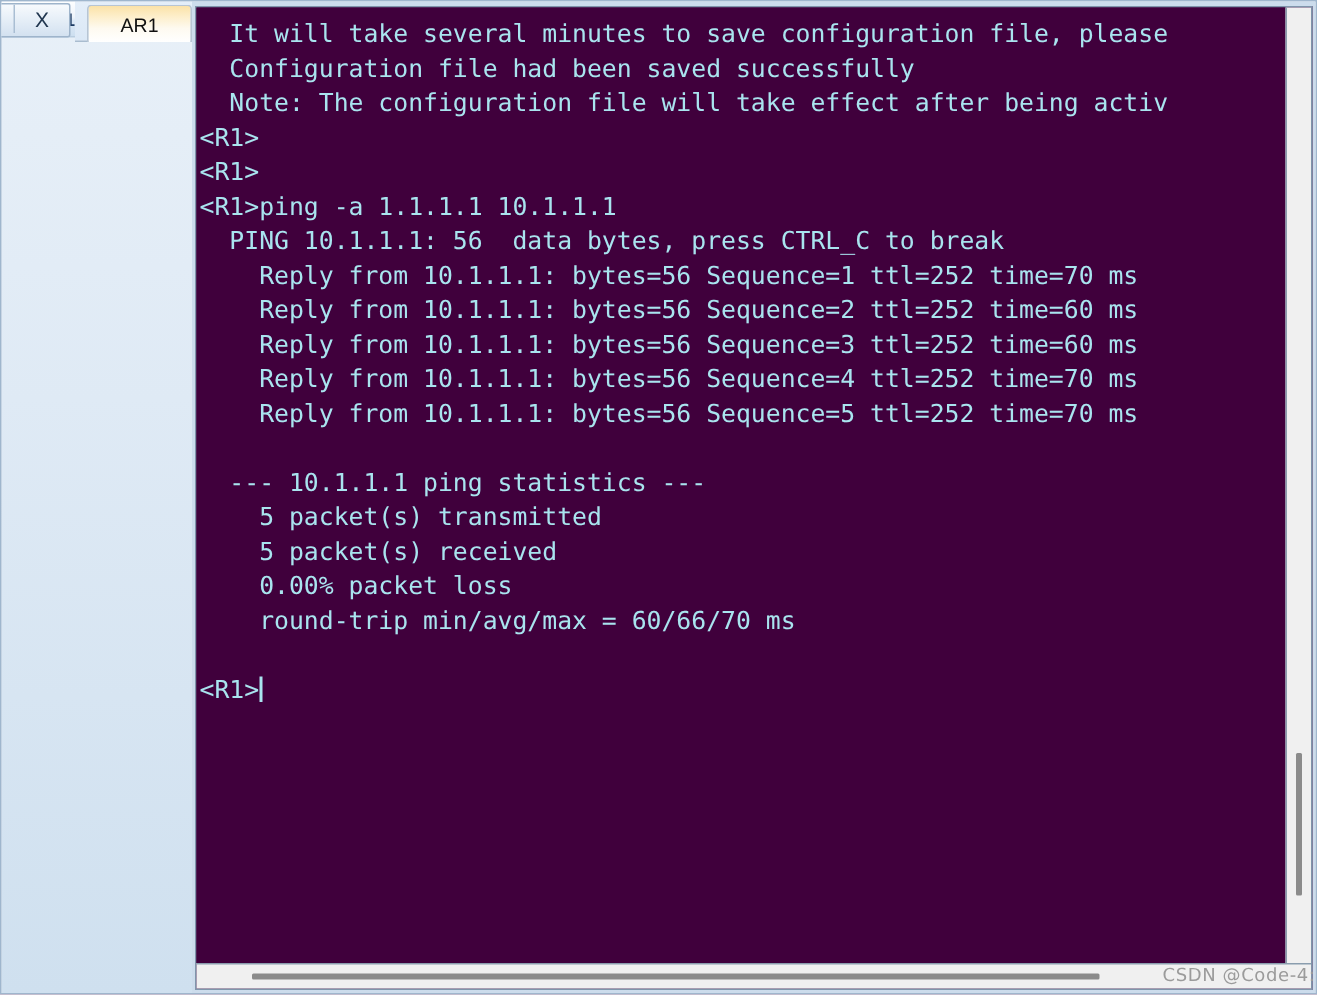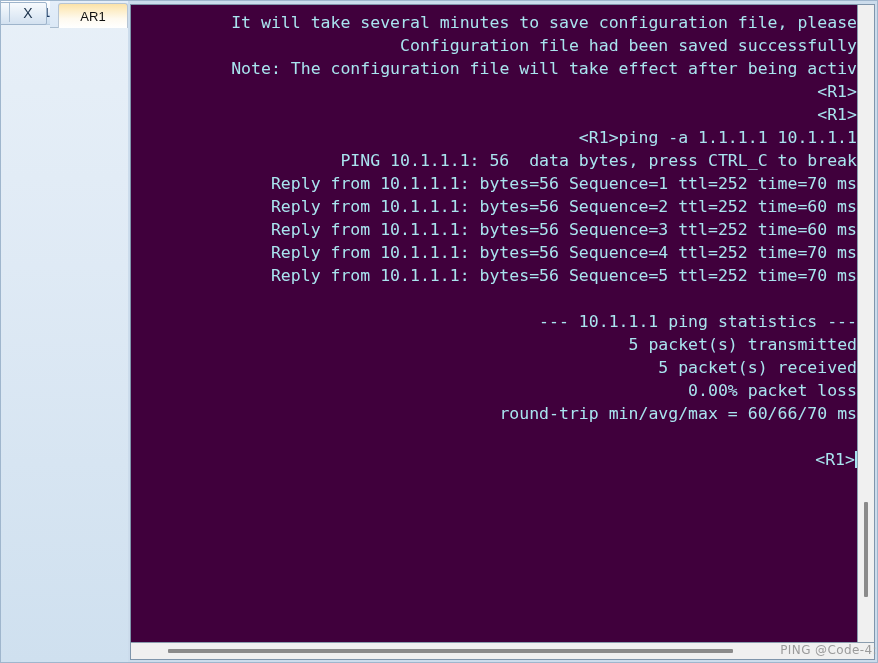--- a/index.html
+++ b/index.html
@@ -131,21 +131,20 @@
     flex-direction: column;
     border: 1px solid #7f95ab;
     background: #40003c;
     min-width: 0;
     box-sizing: border-box;
   }
   .term-body {
     flex: 1 1 auto;
     display: flex;
     min-height: 0;
-    text-align: right;
   }
   .term-screen {
     flex: 1 1 auto;
     background: #40003c;
     color: #a9e4ef;
     font-family: "DejaVu Sans Mono", "Liberation Mono", monospace;
     font-size: 16.5px;
     line-height: 23px;
     padding: 6px 0 0 2px;
     overflow: hidden;
@@ -282,14 +281,14 @@
           <div class="vthumb" style="top: 78%; height: 95px;"></div>
         </div>
       </div>
 
       <div class="hscroll">
         <div class="hthumb" style="left: 5%; right: 19%;"></div>
       </div>
     </div>
   </div>
 
-  <div class="watermark">PING @Code-4:</div>
+  <div class="watermark">CSDN @Code-4:</div>
 </div>
 
 </body></html>

